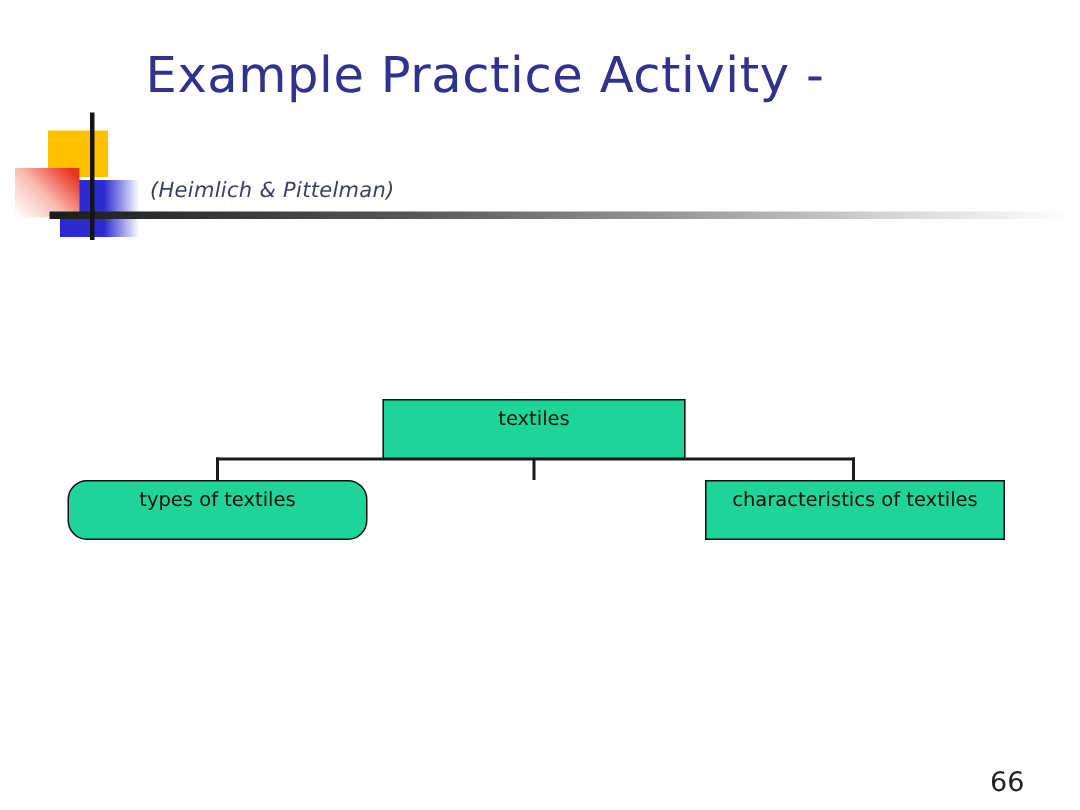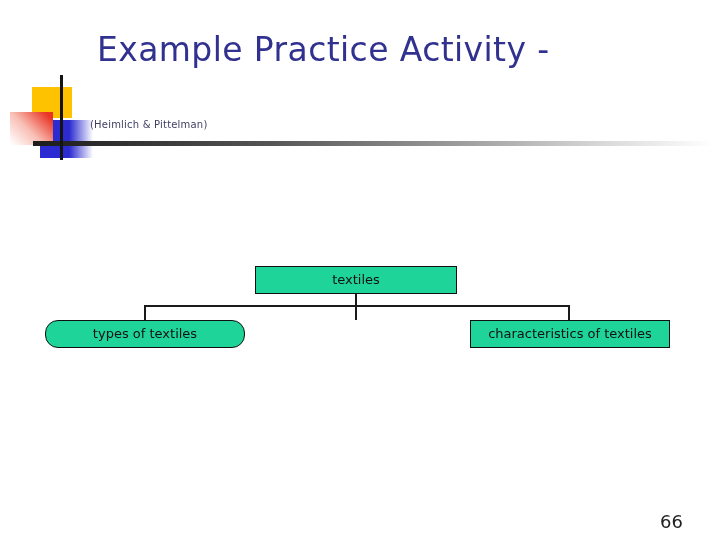--- a/index.html
+++ b/index.html
@@ -47,31 +47,32 @@
   .title {
     position: absolute; left: 97px; top: 28px;
     margin: 0; padding: 0;
     font-size: 33px; font-weight: normal;
     line-height: 43px; letter-spacing: 0.4px;
     color: var(--title);
   }
   .title-line { display: block; white-space: nowrap; }
 
   .subtitle {
-    position: absolute; left: 90px; top: 119px;
-    font-size: 10px; letter-spacing: 0.2px;
+    position: absolute; left: 100px; top: 119px;
+    font-size: 14px; letter-spacing: 0.2px;
     color: var(--subtitle);
     white-space: nowrap;
+    font-style: italic;
   }
 
   
   .node {
     position: absolute;
     box-sizing: border-box;
-    height: 28px;
+    height: 40px;
     background: var(--box-fill);
     border: 1.5px solid var(--box-border);
     color: var(--box-text);
     font-size: 13px; line-height: 25px;
     text-align: center;
     white-space: nowrap; overflow: hidden;
   }
   .node-root { left: 255px; top: 266px; width: 202px; }
   .node-c1   { left: 45px;  top: 320px; width: 200px; border-radius: 13px; }
   .node-c2   { left: 257px; top: 320px; width: 200px; }

